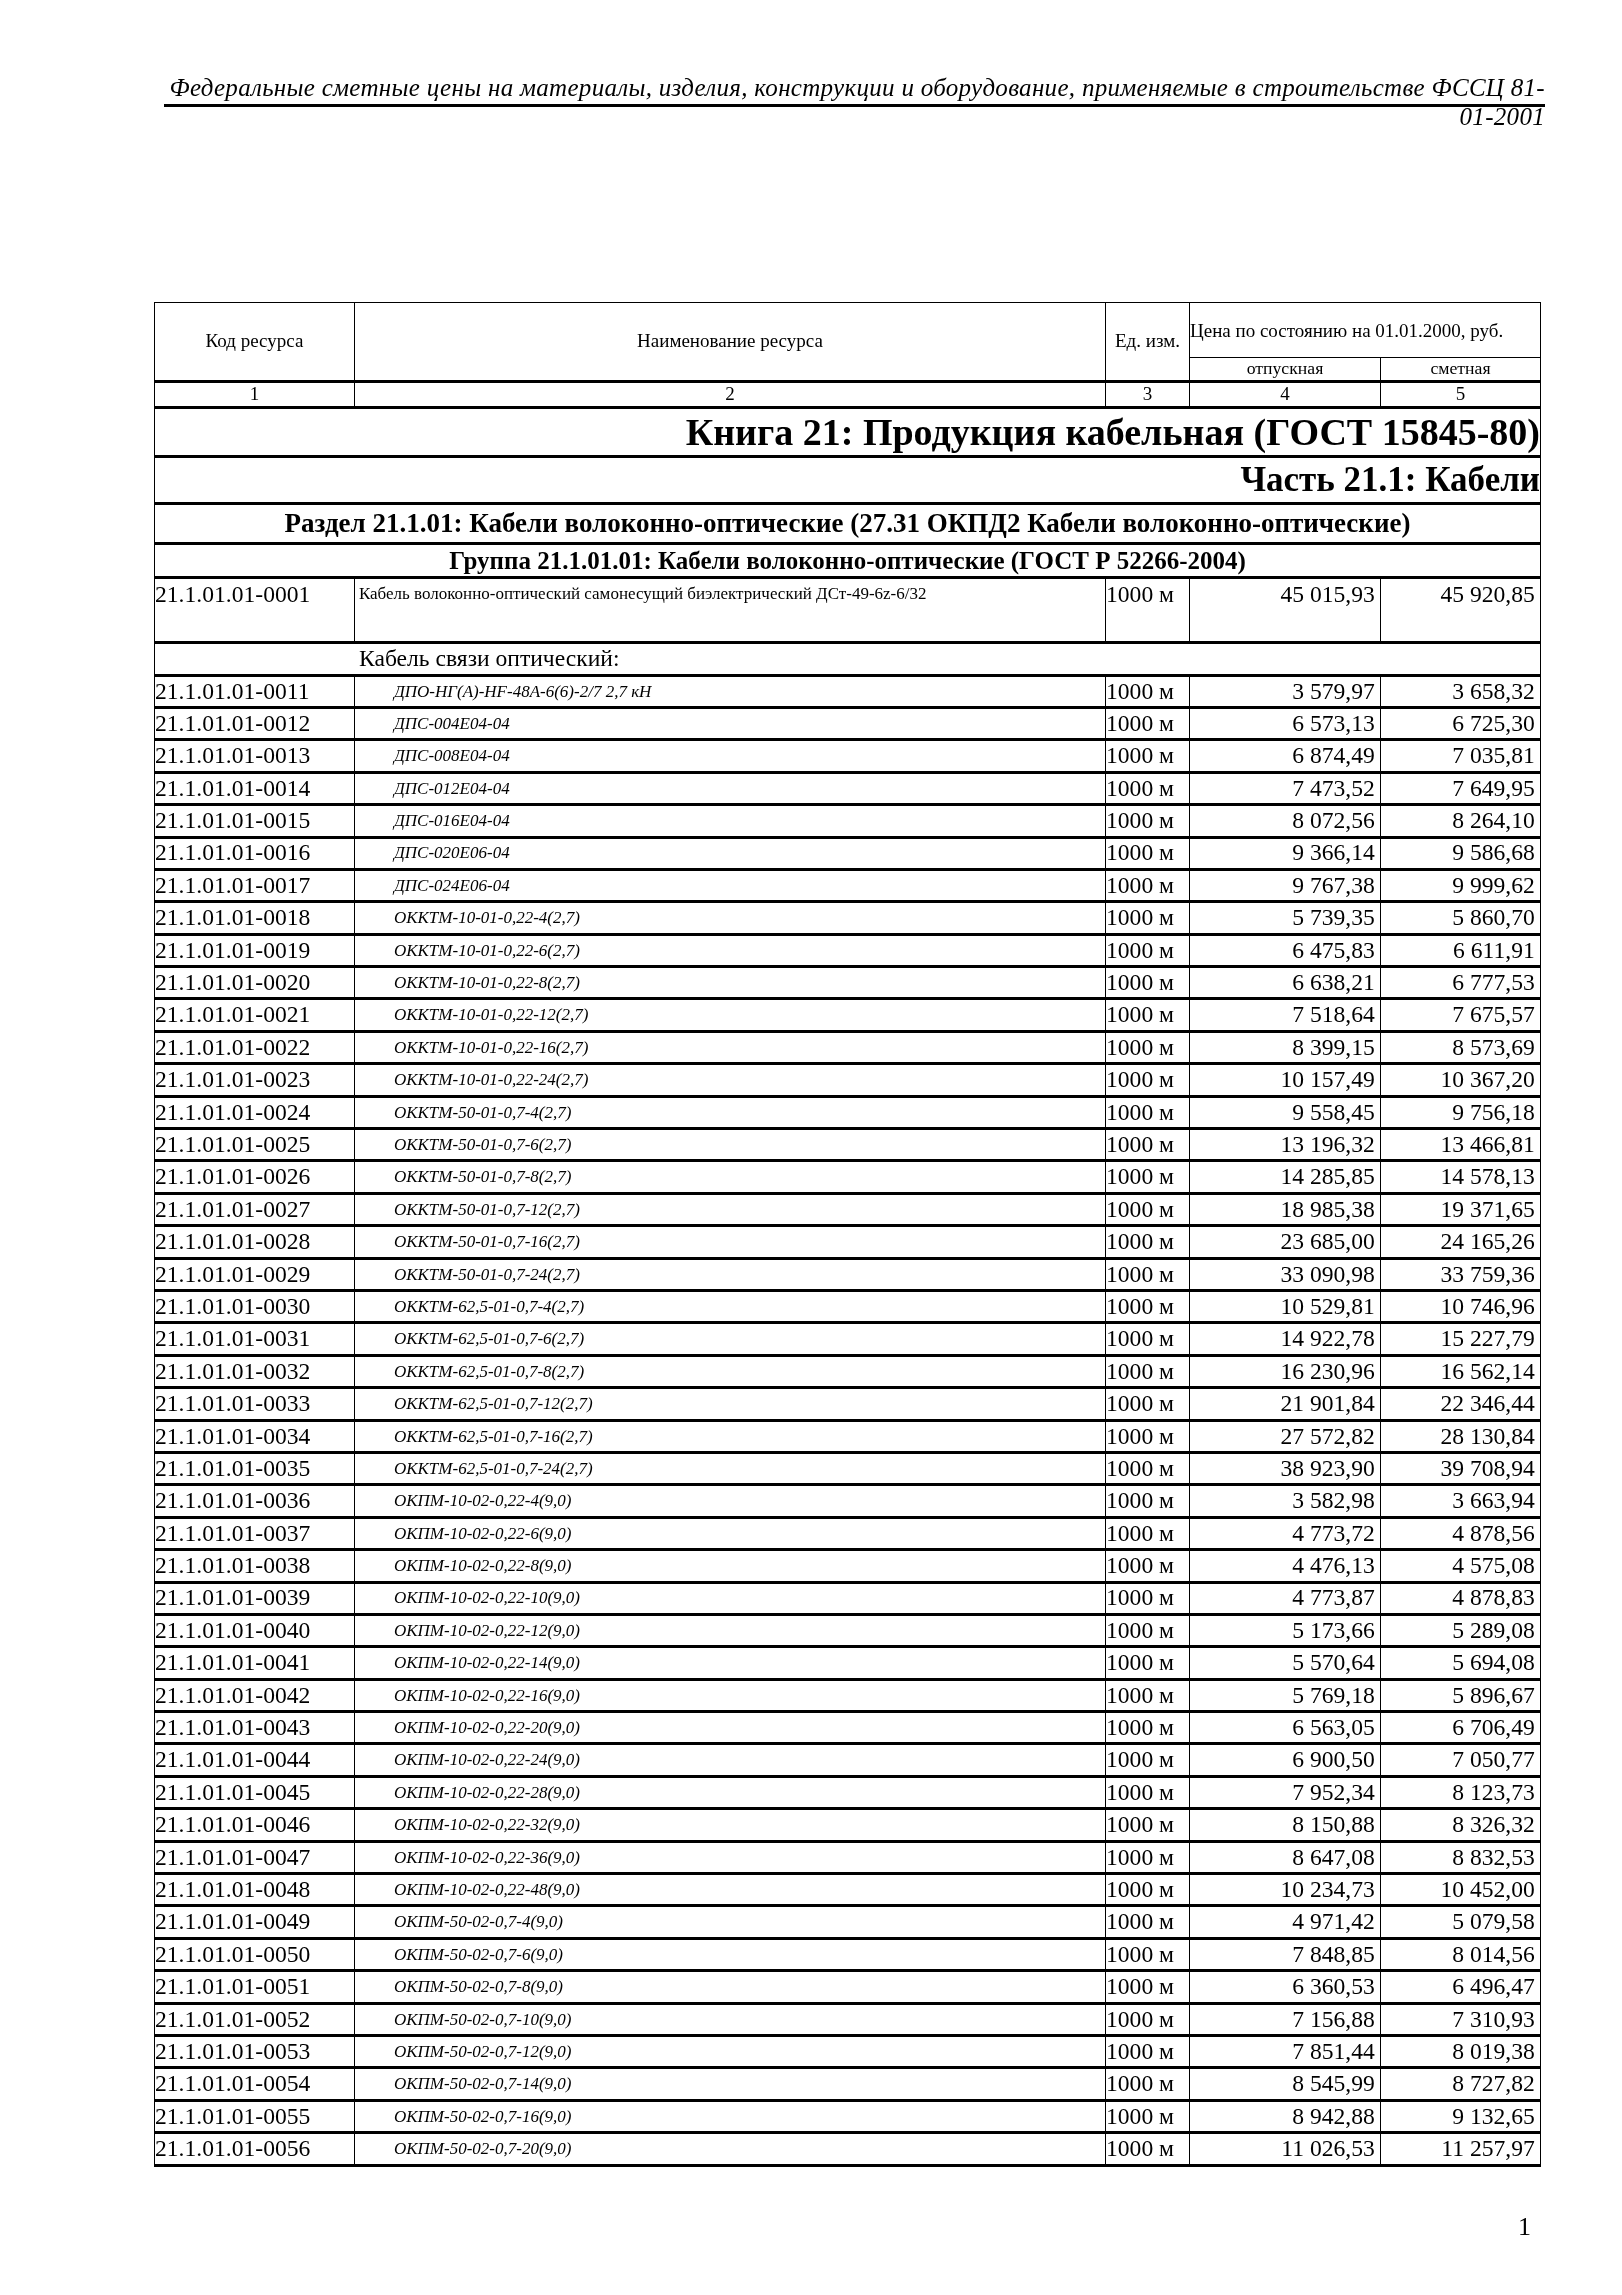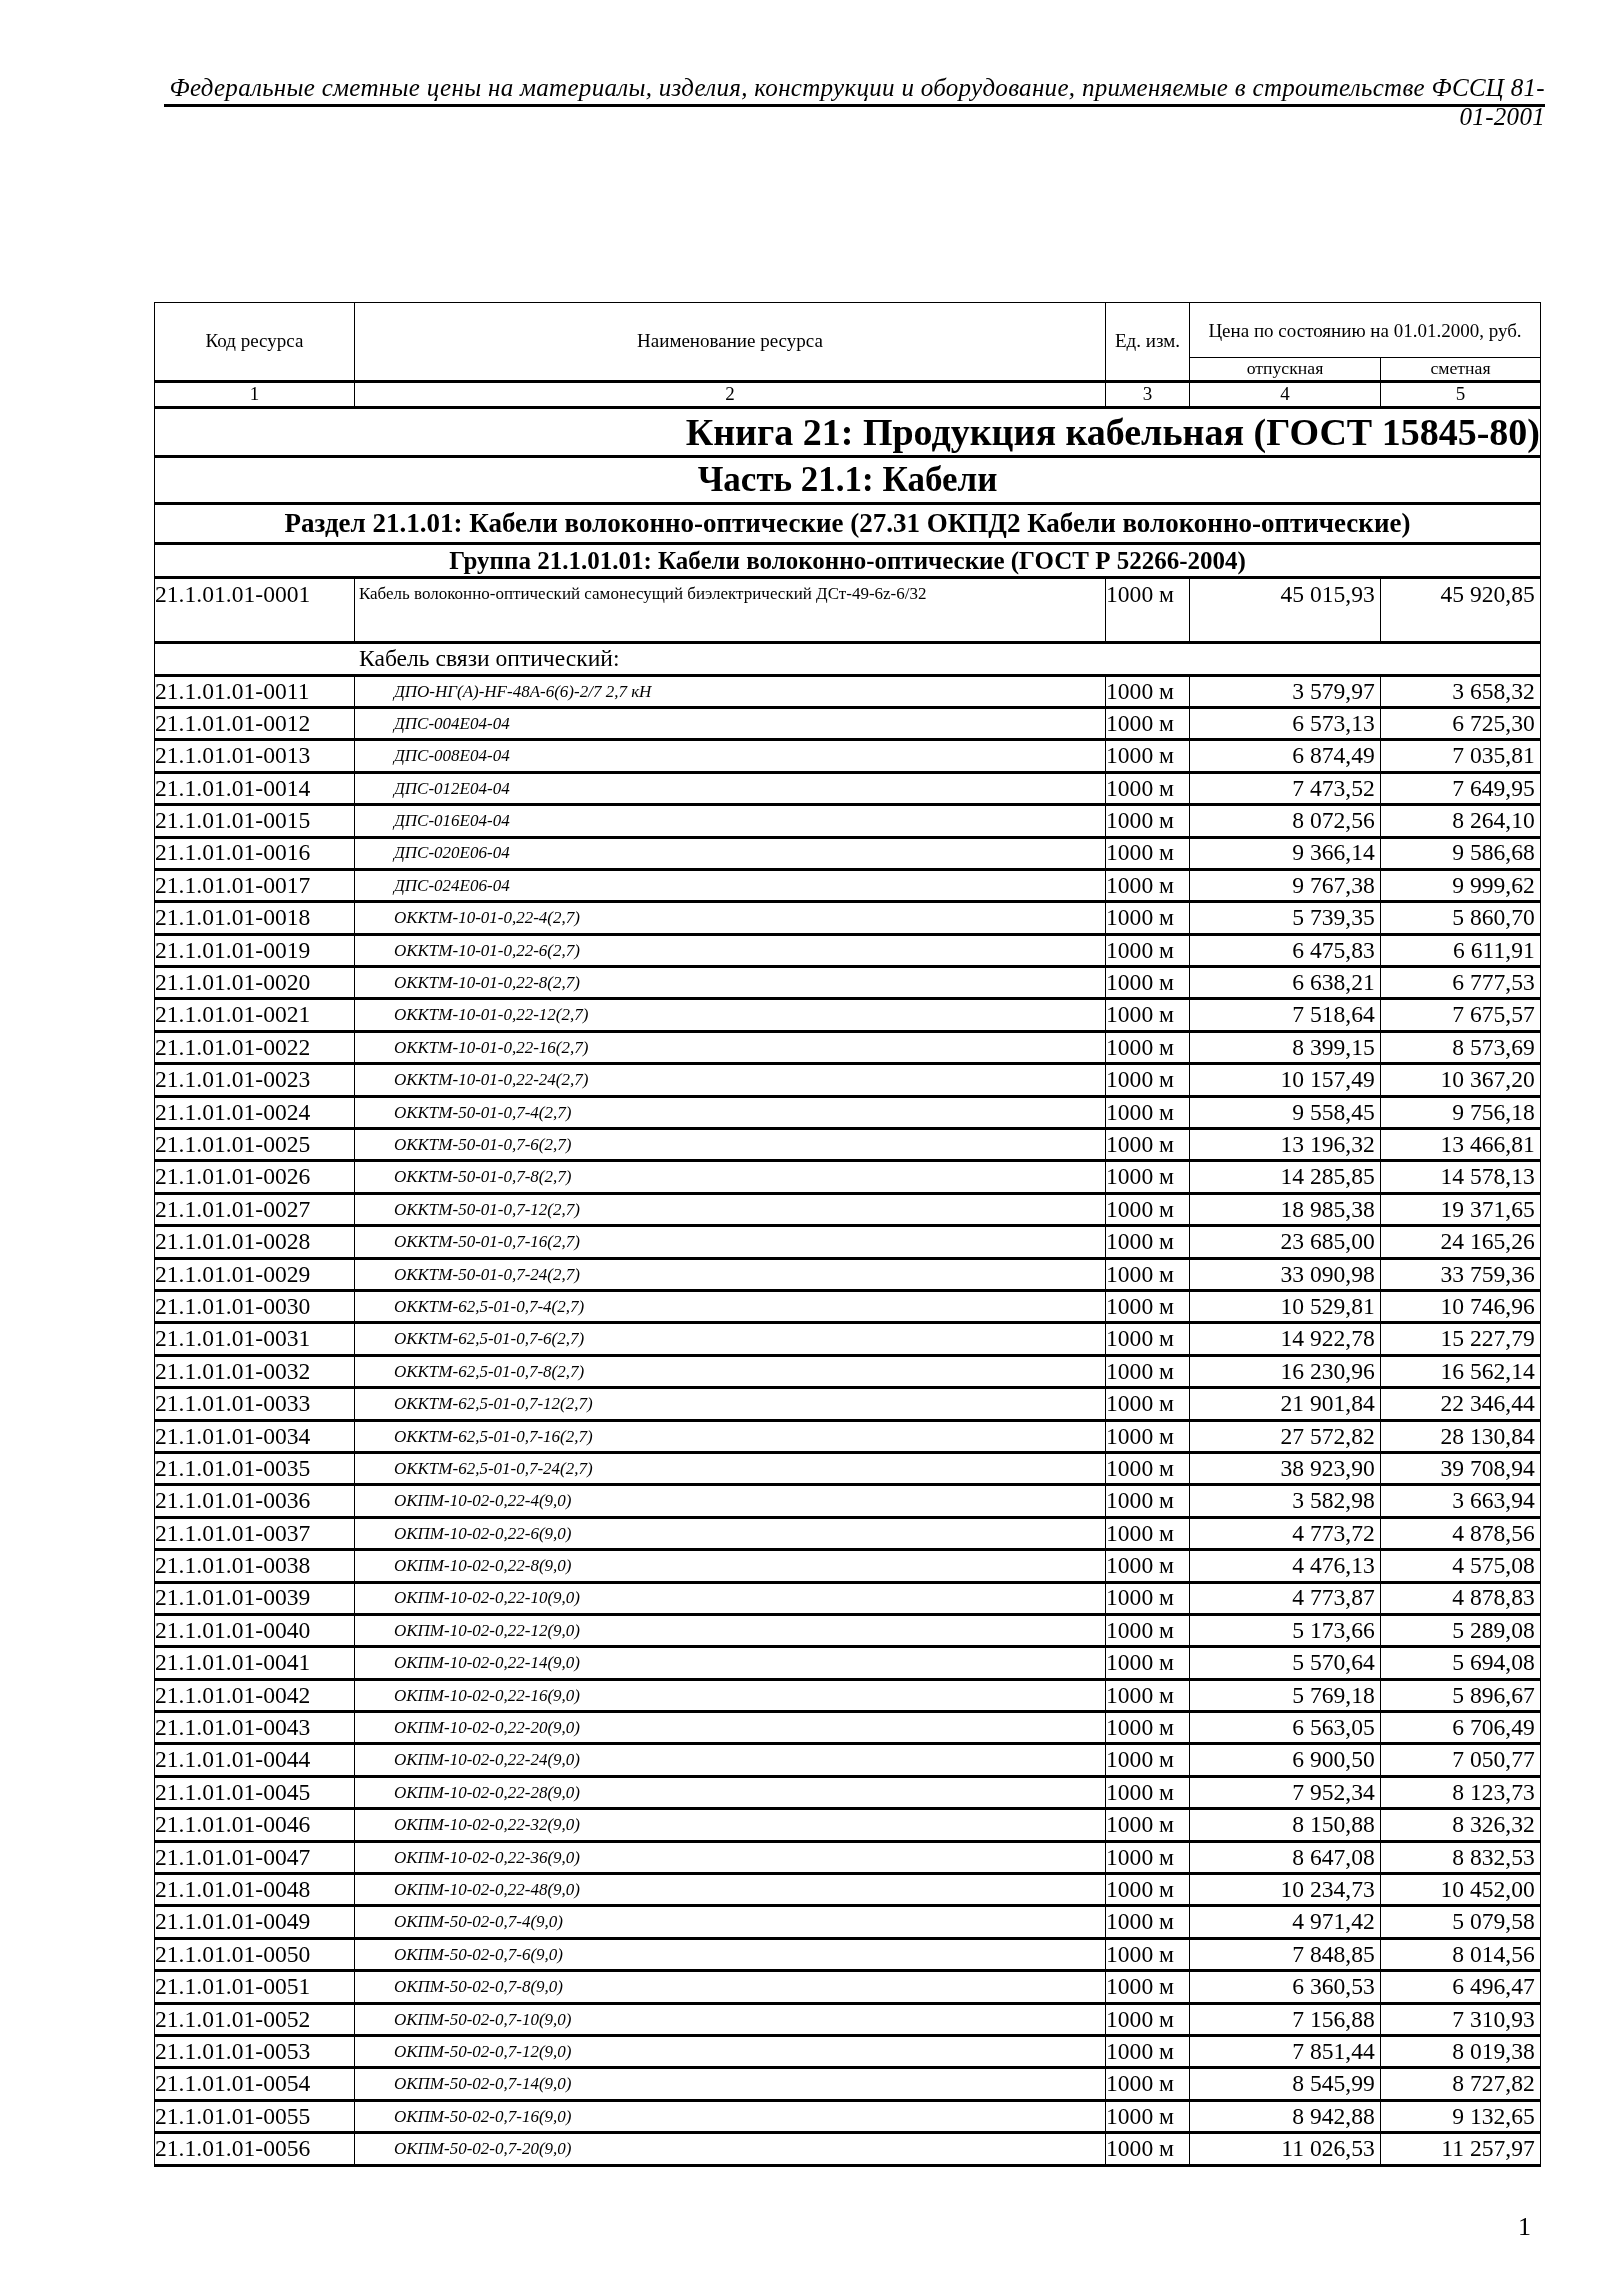--- a/index.html
+++ b/index.html
@@ -23,26 +23,26 @@
     border: 1.3px solid #000; padding: 0; font-weight: normal;
     overflow: hidden; white-space: nowrap;
   }
   
   table.price tr.sep > td { border-bottom: 3.3px solid #000; }
   table.price tr.sep-top > td { border-top: 3.3px solid #000; }
   col.c1 { width: 200px; } col.c2 { width: 751px; } col.c3 { width: 84px; }
   col.c4 { width: 191px; } col.c5 { width: 160px; }
 
   .h-main { font-size: 19px; text-align: center; vertical-align: middle; line-height: 22px; }
-  .h-price { font-size: 19px; text-align: center; line-height: 22px; padding-top: 2.6px !important; }
+  .h-price { font-size: 19px; line-height: 22px; padding-top: 2.6px !important; }
   .h-sub { font-size: 17.7px; text-align: center; height: 22px; }
   .h-num { font-size: 19px; text-align: center; height: 23.6px; }
 
   .book { font-size: 38px; font-weight: bold !important; text-align: right; height: 46px; }
-  .part { font-size: 35px; font-weight: bold !important; text-align: center; height: 44px; }
+  .part { font-size: 35px; font-weight: bold !important; text-align: right; height: 44px; }
   .section { font-size: 27px; font-weight: bold !important; text-align: center; height: 37px; }
   .group { font-size: 25px; font-weight: bold !important; text-align: center; height: 31px; line-height: 29px; }
 
   td.code { font-size: 23.6px; text-align: left; }
   td.name { font-size: 17px; padding-left: 3.9px !important; }
   td.name.indent { padding-left: 39px !important; font-style: italic; }
   td.unit { font-size: 23.6px; text-align: left; }
   td.num { font-size: 23.6px; text-align: right; padding-right: 5.2px !important; }
   tr.row > td { height: 29.4px; line-height: 27.5px; }
   tr.row-tall > td { height: 62px; line-height: 30px; vertical-align: top; }

